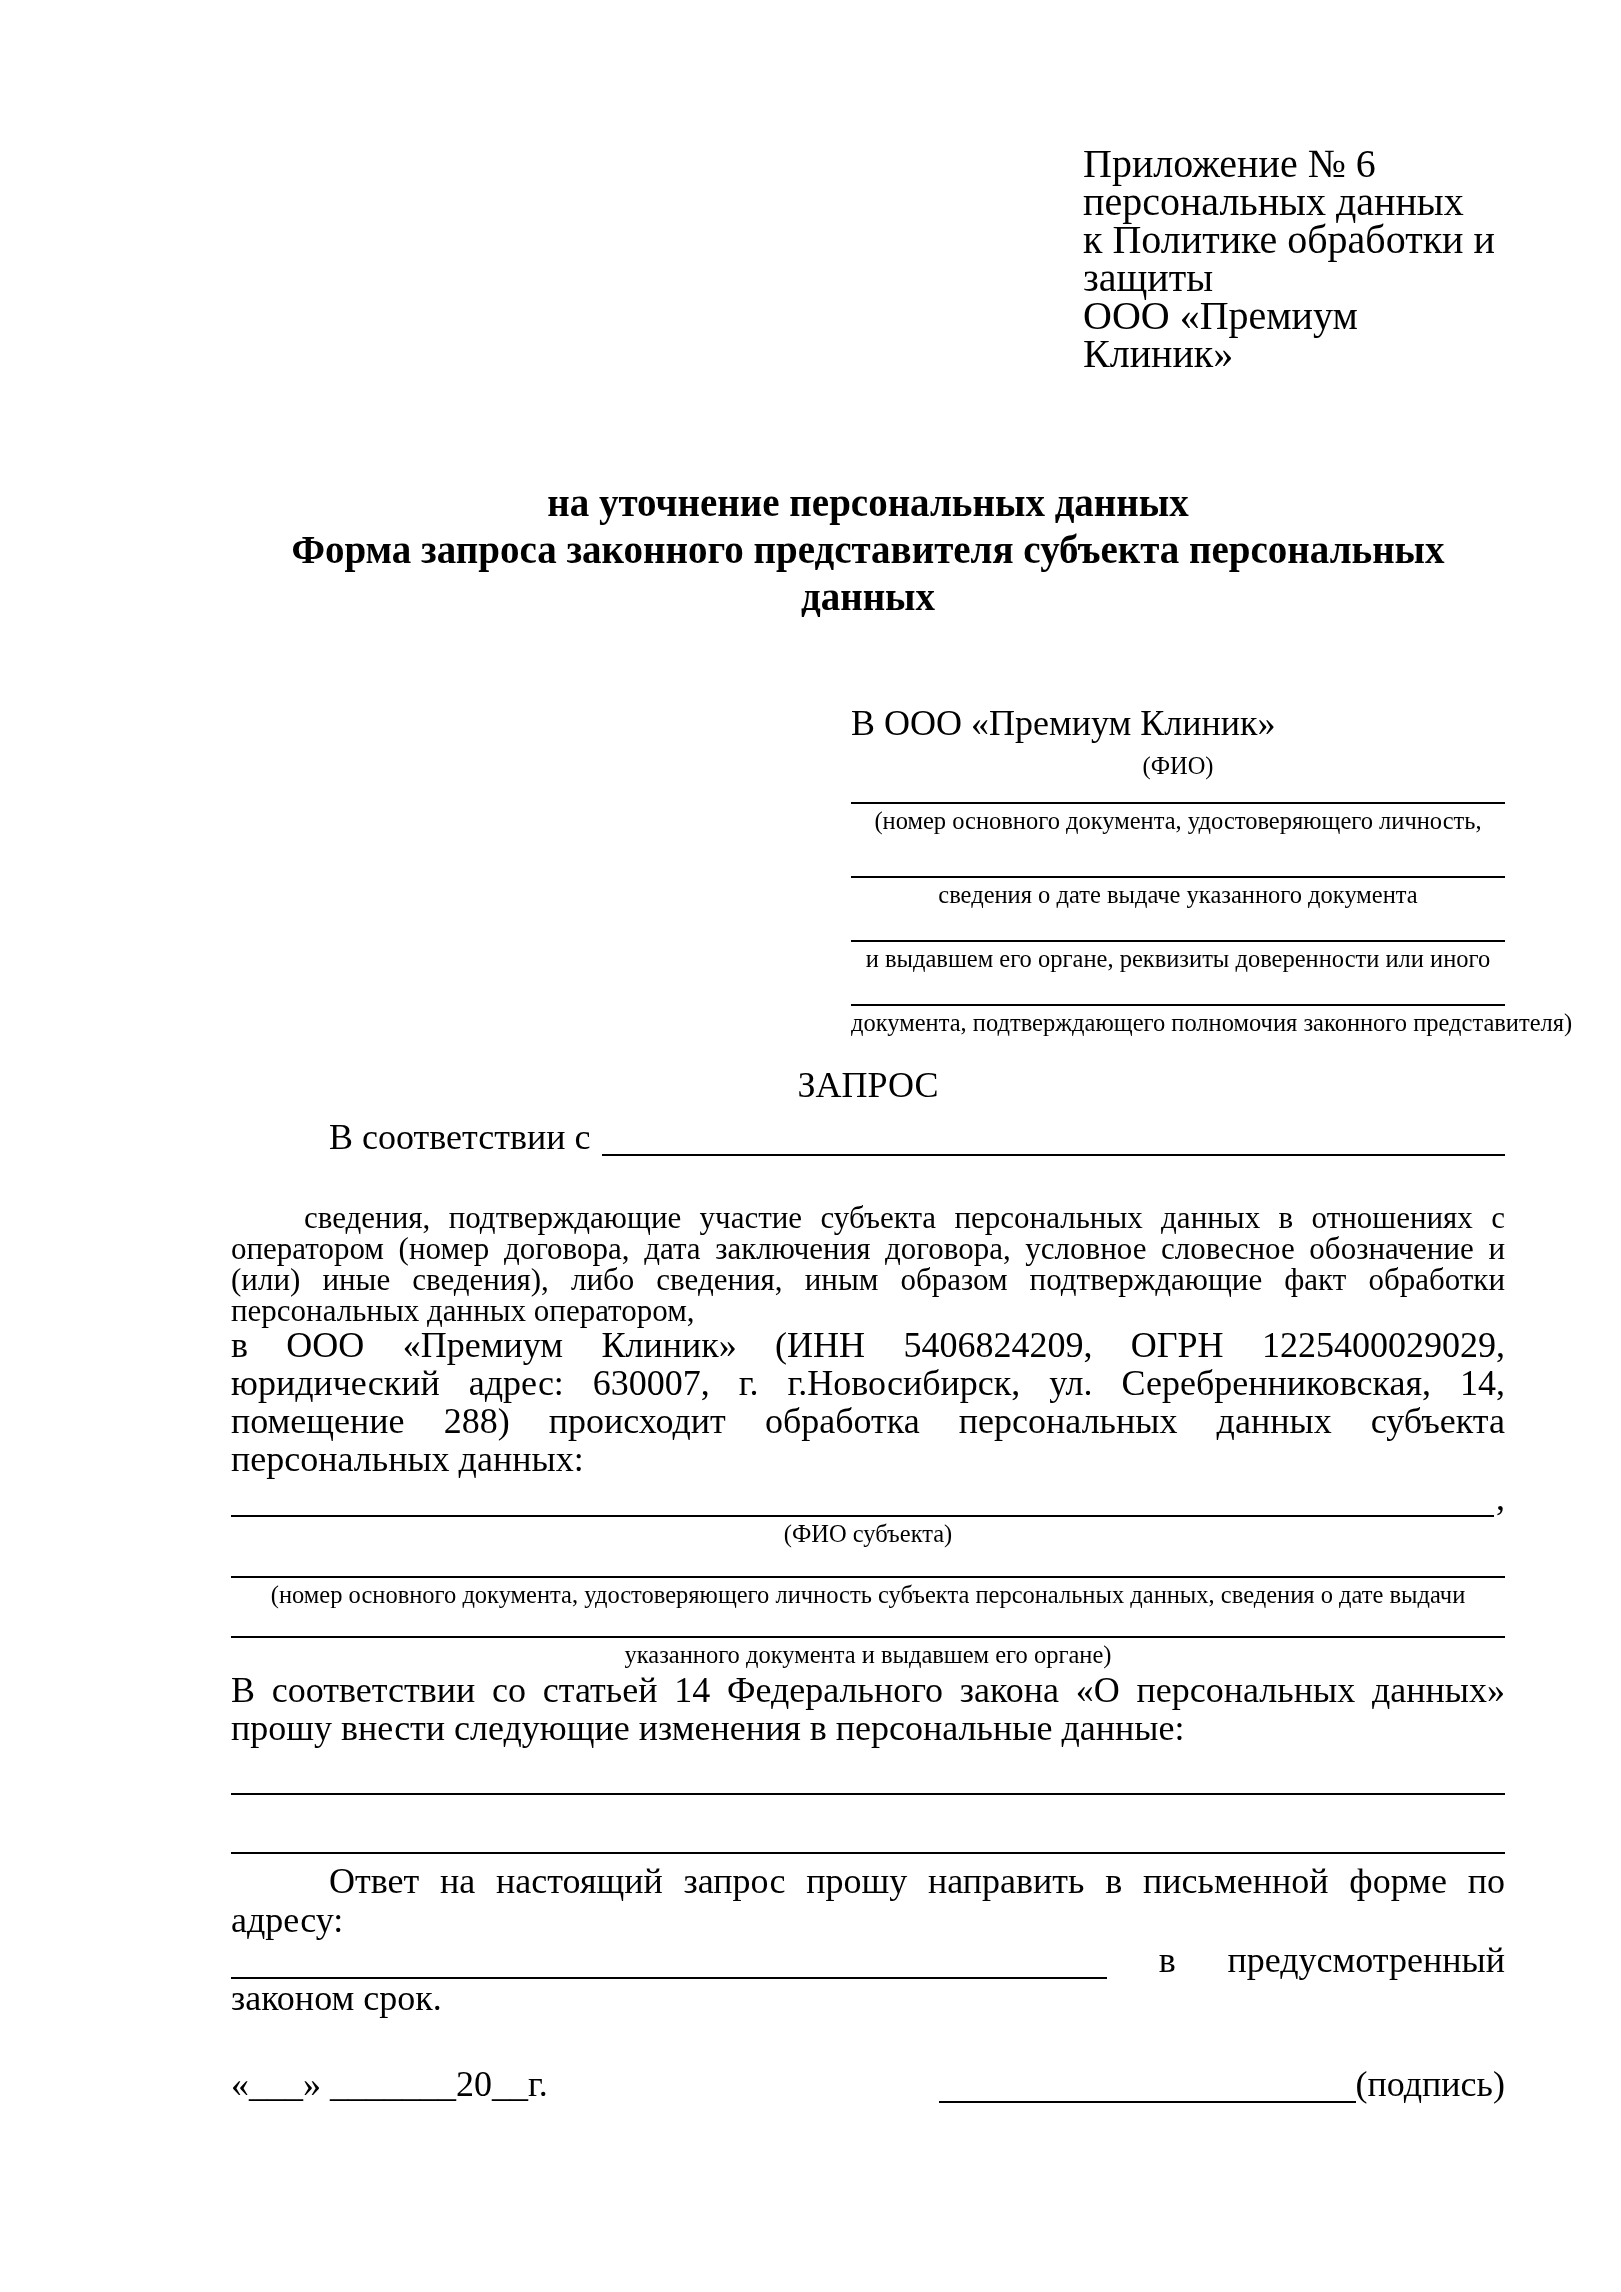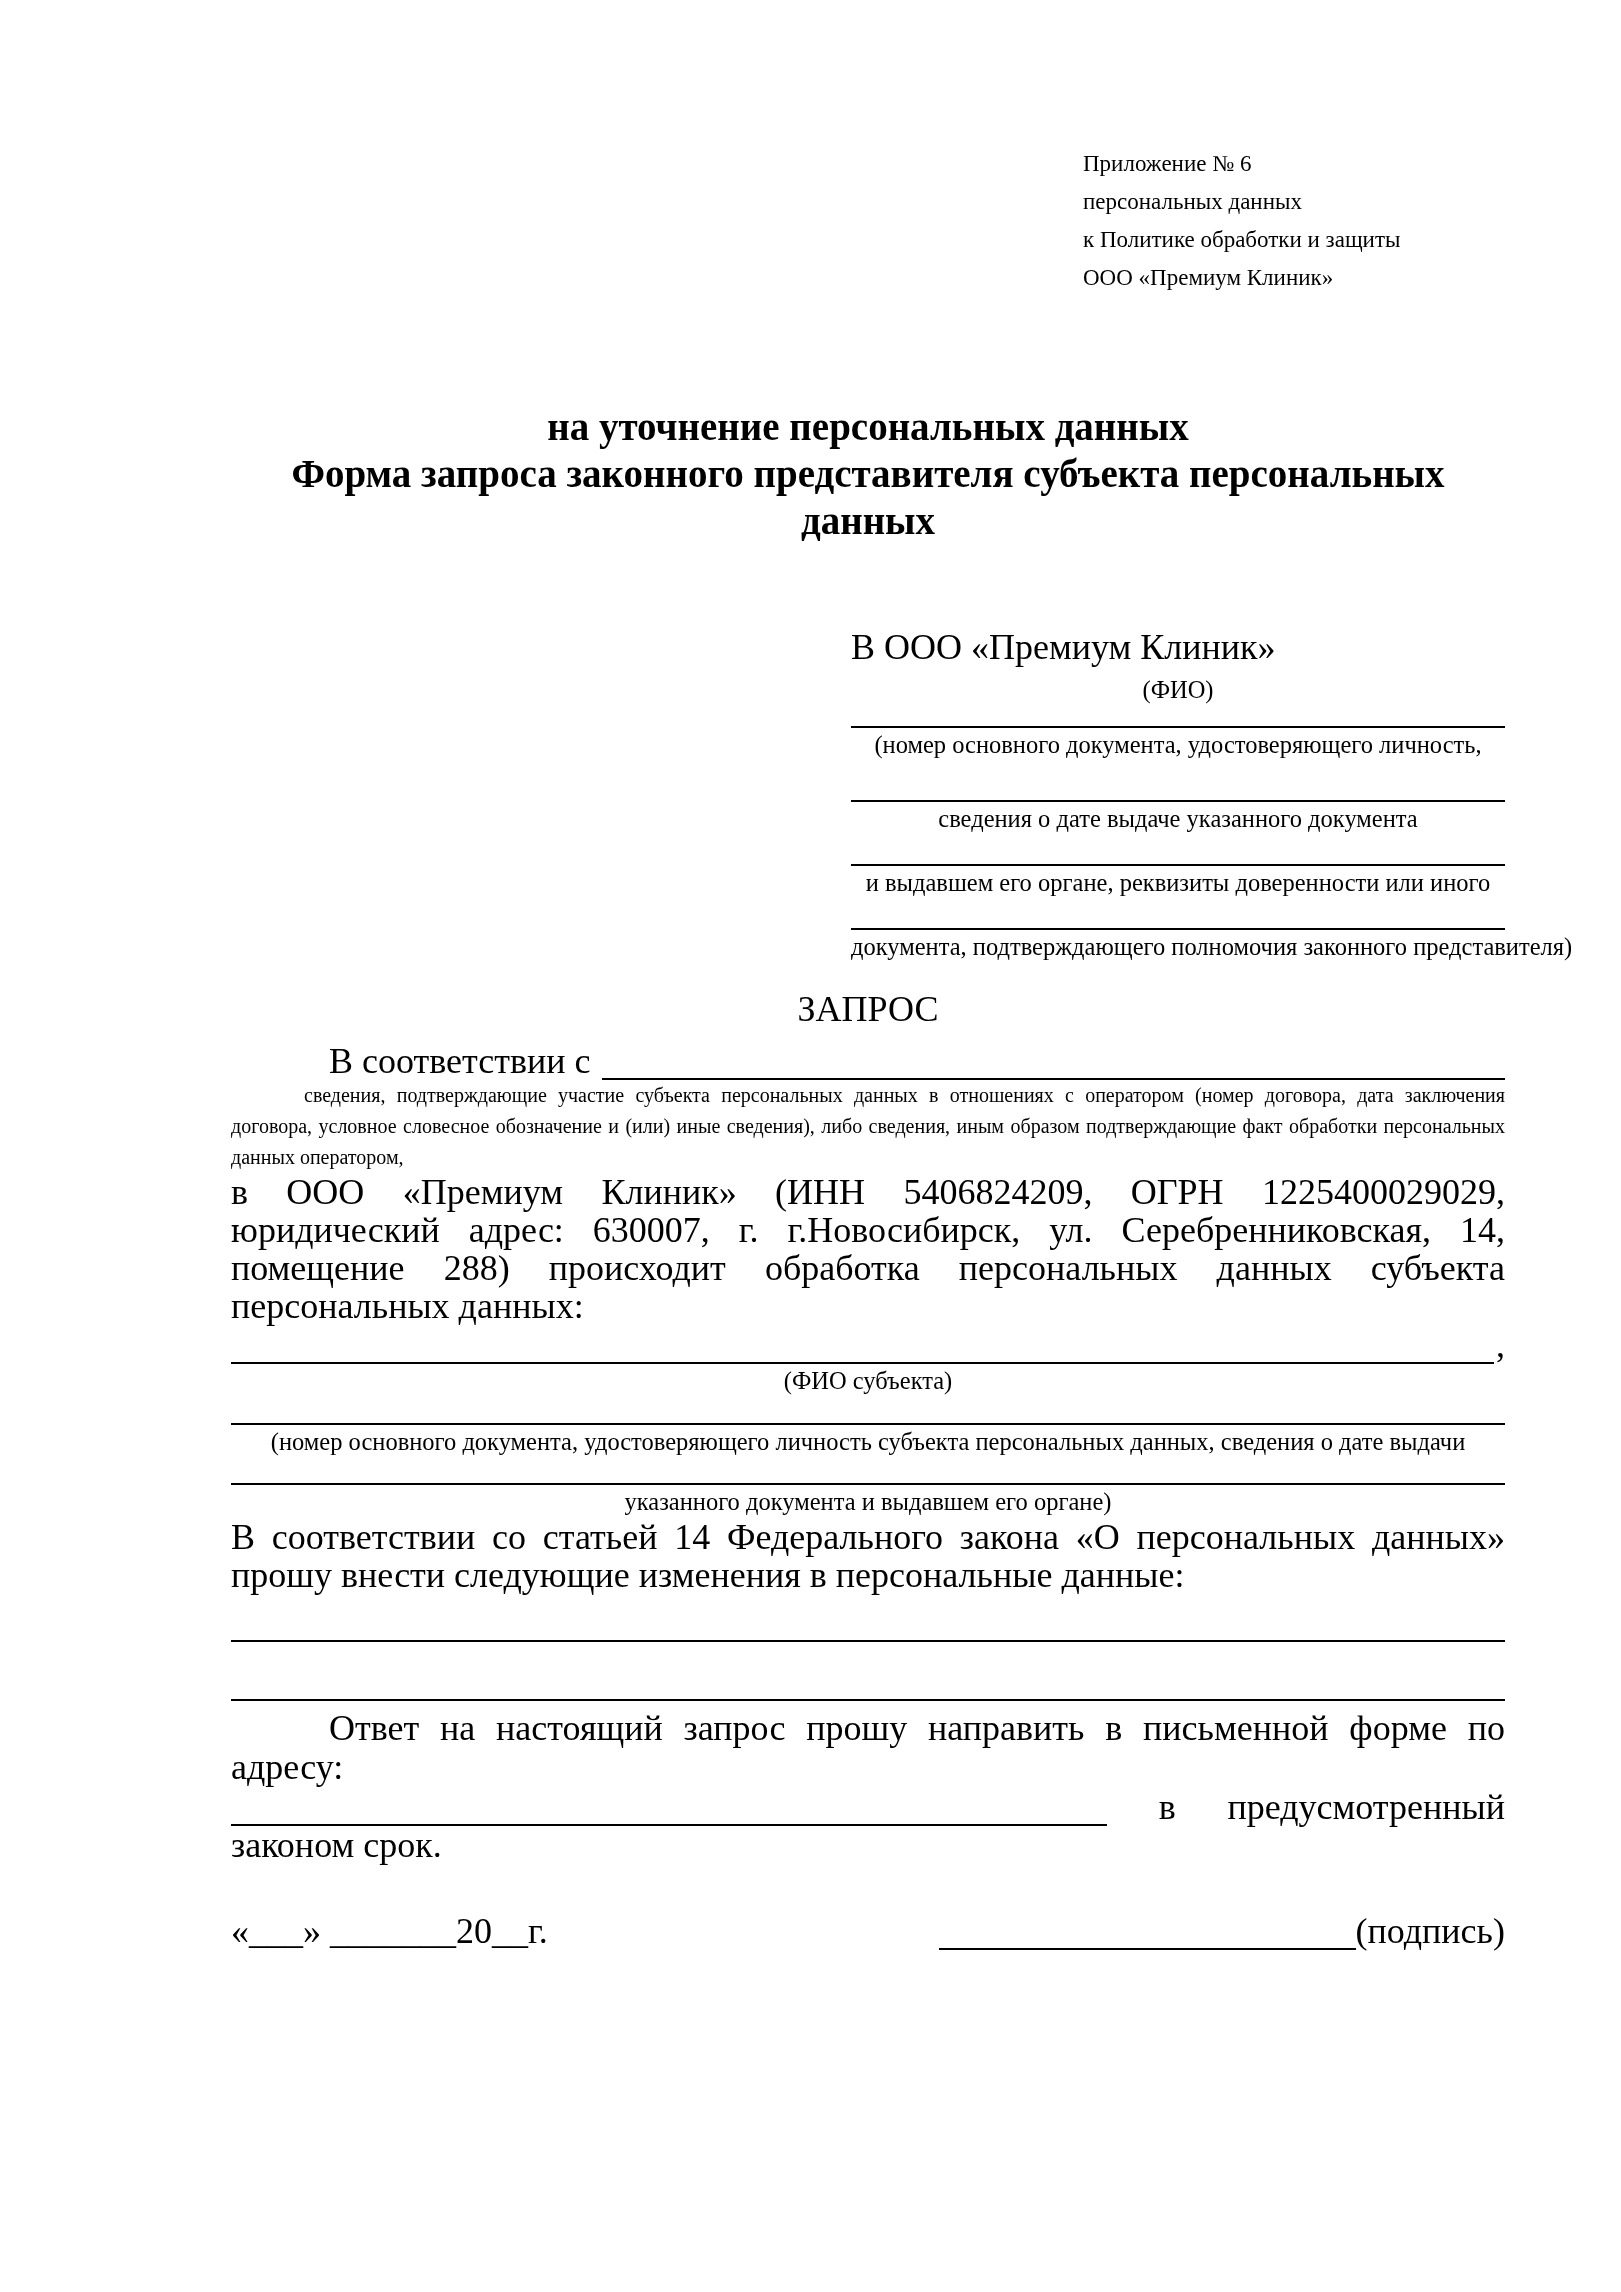--- a/index.html
+++ b/index.html
@@ -13,21 +13,21 @@
     line-height:1.06;
     overflow:hidden;
     margin:0 auto;
   }
   .content{
     position:absolute;
     left:231px;top:145px;
     width:1274px;
   }
   
-  .annex{margin-left:852px;font-size:23px;line-height:38px;}
+  .annex{margin-left:852px;font-size:40px;line-height:38px;}
   
   .title{
     margin-top:106px;
     text-align:center;
     font-weight:bold;
     font-size:39px;
     line-height:47px;
   }
   
   .addressee{margin-top:84px;margin-left:620px;width:654px;}
@@ -40,22 +40,22 @@
     font-size:24.5px;line-height:33px;height:33px;
     text-align:center;white-space:nowrap;
   }
   .blank{border-bottom:2.9px solid #000;}
   .b1{height:19.6px;} .b2{height:39px;} .b3{height:29px;} .b4{height:29px;}
   
   .zapros{margin-top:27.4px;height:47px;text-align:center;}
   .intro-row{height:43px;padding-left:98px;}
   .intro-label{padding-right:11.8px;white-space:nowrap;}
   .smallpar{
-    font-size:20px;line-height:31px;
-    text-align:justify;text-indent:73px;
+    font-size:31px;line-height:31px;
+    text-align:justify;text-indent:73px;margin-top:46px;
   }
   .par{text-align:justify;line-height:38px;}
   .fio-row{height:25.5px;margin-top:13.7px;}
   .comma{padding-left:2px;}
   .blankfull{height:25.5px;}
   .g1{margin-top:0;}
   .lawpar{margin-top:0;}
   .tall1{height:24.5px;margin-top:21.6px;}
   .tall2{height:57px;}
   .replystart{

